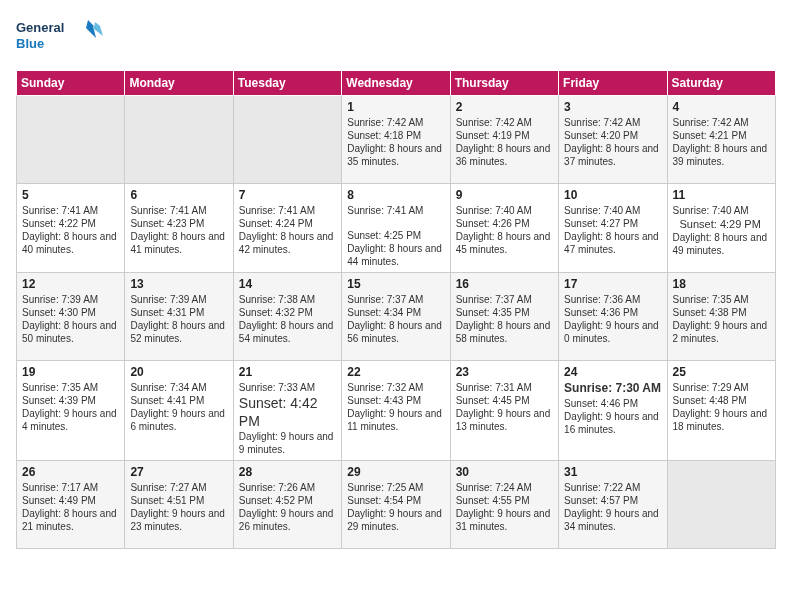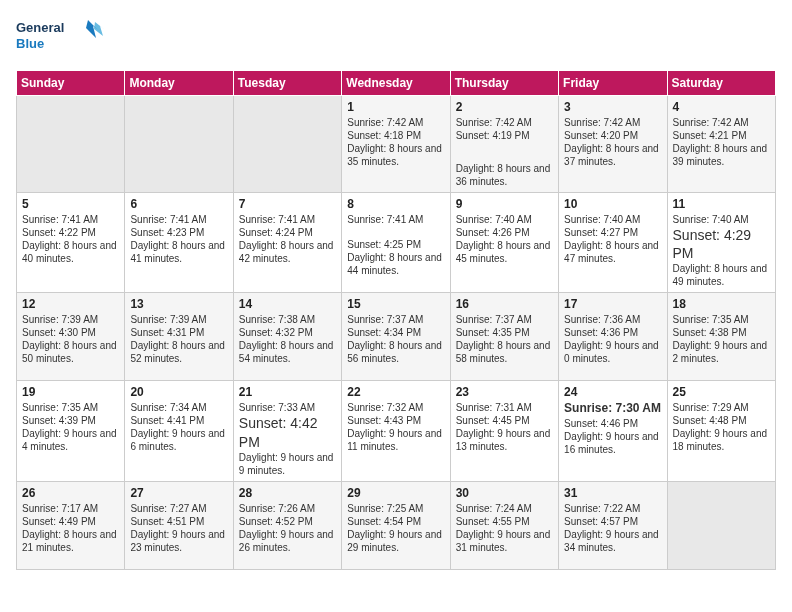--- a/index.html
+++ b/index.html
@@ -106,21 +106,21 @@
         <td>
           <span class="day-num">1</span>
           <span style="display: block; font-size: 10px; line-height: 1.3;">Sunrise: 7:42 AM</span>
           <span style="display: block; font-size: 10px; line-height: 1.3;">Sunset: 4:18 PM</span>
           <span style="display: block; font-size: 10px; line-height: 1.3;">Daylight: 8 hours and 35 minutes.</span>
         </td>
         <td>
           <span class="day-num">2</span>
           <span style="display: block; font-size: 10px; line-height: 1.3;">Sunrise: 7:42 AM</span>
           <span style="display: block; font-size: 10px; line-height: 1.3;">Sunset: 4:19 PM</span>
-          <span style="display: block; font-size: 10px; line-height: 1.3; margin-top: 20px;">Daylight: 8 hours and 36 minutes.</span>
+          <span style="display: block; font-size: 10px; line-height: 1.3;">Daylight: 8 hours and 36 minutes.</span>
         </td>
         <td>
           <span class="day-num">3</span>
           <span style="display: block; font-size: 10px; line-height: 1.3;">Sunrise: 7:42 AM</span>
           <span style="display: block; font-size: 10px; line-height: 1.3;">Sunset: 4:20 PM</span>
           <span style="display: block; font-size: 10px; line-height: 1.3;">Daylight: 8 hours and 37 minutes.</span>
         </td>
         <td>
           <span class="day-num">4</span>
           <span style="display: block; font-size: 10px; line-height: 1.3;">Sunrise: 7:42 AM</span>
@@ -161,21 +161,21 @@
         </td>
         <td>
           <span class="day-num">10</span>
           <span style="display: block; font-size: 10px; line-height: 1.3;">Sunrise: 7:40 AM</span>
           <span style="display: block; font-size: 10px; line-height: 1.3;">Sunset: 4:27 PM</span>
           <span style="display: block; font-size: 10px; line-height: 1.3;">Daylight: 8 hours and 47 minutes.</span>
         </td>
         <td>
           <span class="day-num">11</span>
           <span style="display: block; font-size: 10px; line-height: 1.3;">Sunrise: 7:40 AM</span>
-          <span style="display: block; font-size: 14px; line-height: 1.3;">Sunset: 4:29 PM</span>
+          <span style="display: block; font-size: 11px; line-height: 1.3; margin-left: 7px;">Sunset: 4:29 PM</span>
           <span style="display: block; font-size: 10px; line-height: 1.3;">Daylight: 8 hours and 49 minutes.</span>
         </td>
       </tr>
       <tr>
         <td>
           <span class="day-num">12</span>
           <span style="display: block; font-size: 10px; line-height: 1.3;">Sunrise: 7:39 AM</span>
           <span style="display: block; font-size: 10px; line-height: 1.3;">Sunset: 4:30 PM</span>
           <span style="display: block; font-size: 10px; line-height: 1.3;">Daylight: 8 hours and 50 minutes.</span>
         </td>

